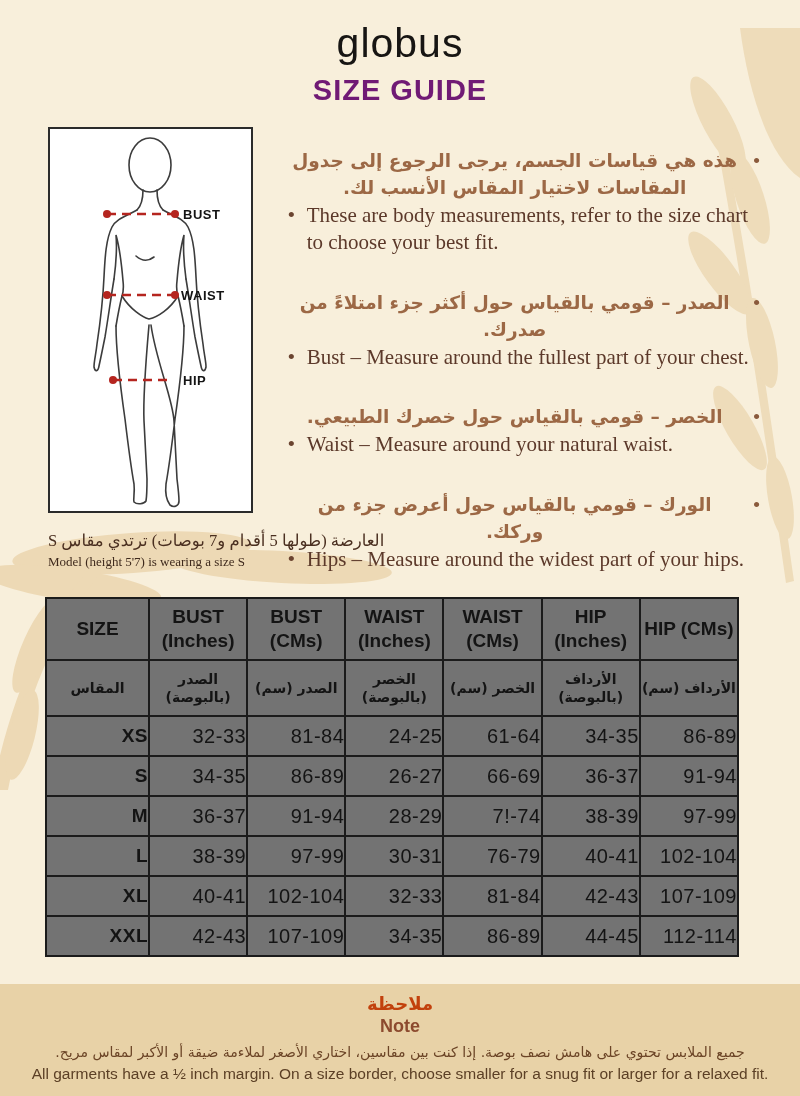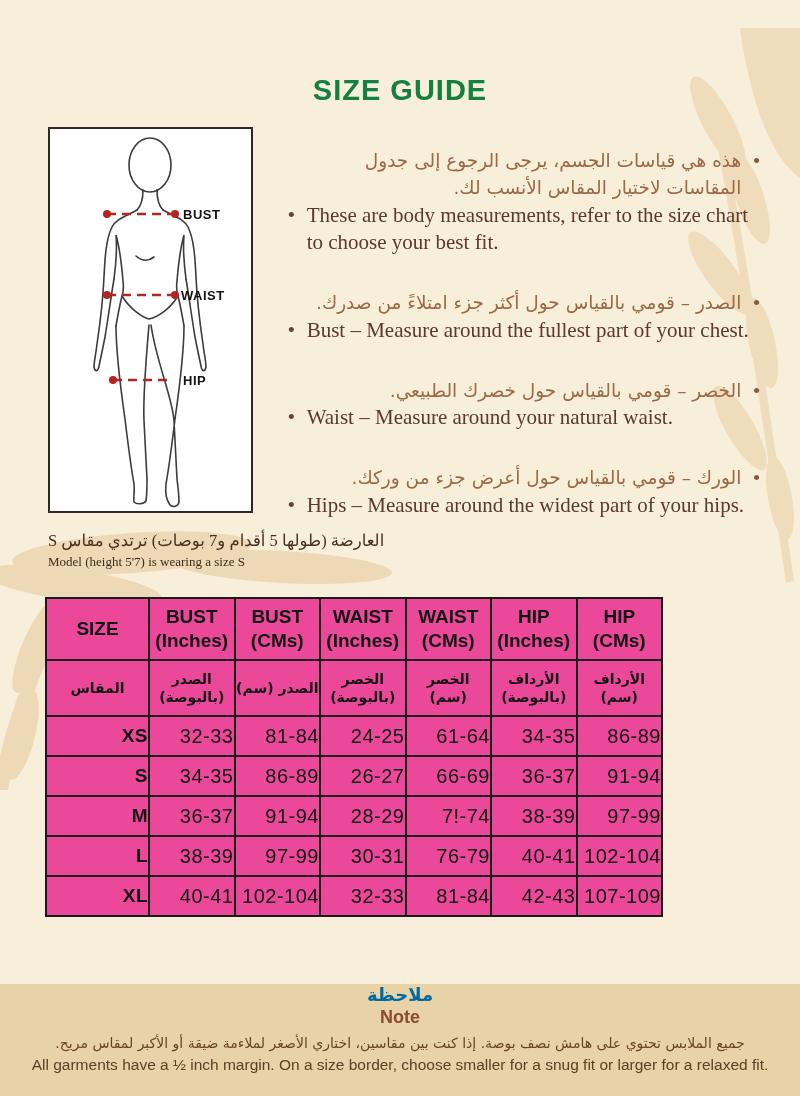--- a/index.html
+++ b/index.html
@@ -4,57 +4,57 @@
 <style>
   html,body{margin:0;padding:0;}
   body{width:800px;height:1096px;background:#f8efdb;font-family:"Liberation Sans",sans-serif;overflow:hidden;}
   .page{position:relative;width:800px;height:1096px;}
   .deco{position:absolute;z-index:0;pointer-events:none;}
   .content{position:absolute;inset:0;z-index:1;}
 
   .logo{position:absolute;top:20px;left:0;width:100%;text-align:center;
         font-size:41px;font-weight:500;letter-spacing:1px;color:#171513;}
   .title{position:absolute;top:74px;left:0;width:100%;text-align:center;
-        font-size:29px;font-weight:bold;letter-spacing:1px;color:#15803d;}
+        font-size:29px;font-weight:bold;letter-spacing:1px;color:#701a75;}
 
   .diagram-box{position:absolute;left:48px;top:127px;width:205px;height:386px;
         background:#ffffff;border:2px solid #2b2b2b;box-sizing:border-box;}
   .diagram-box svg{display:block;margin:0 auto;}
 
   .bullets{position:absolute;left:288px;top:148px;width:472px;}
   .group{margin-bottom:33px;}
   .item{display:flex;gap:12px;}
   .item .dot{flex:0 0 auto;font-size:19px;line-height:1.4;color:#6b4430;}
   .item-ar{direction:rtl;}
-  .item-ar .txt{flex:1;text-align:right;font-family:"DejaVu Sans",sans-serif;
-        font-size:18.5px;line-height:1.45;color:#9c6845;}
+  .item-ar .txt{flex:1;text-align:center;font-family:"DejaVu Sans",sans-serif;
+        font-size:18.5px;line-height:1.45;color:#9c6845;font-weight:bold;}
   .item-ar .dot{color:#8a5a3c;}
   .item-en .txt{flex:1;text-align:left;font-family:"Liberation Serif",serif;
         font-size:21px;line-height:1.32;color:#5c392a;}
 
   .model{position:absolute;left:48px;top:531px;width:420px;}
   .model-ar{direction:rtl;text-align:left;font-family:Liberation Serif, serif;
         font-size:16.5px;color:#4a2f20;margin-bottom:3px;}
   .model-en{font-family:Liberation Serif, serif;font-size:13px;color:#3f2a1d;}
 
-  table.size{position:absolute;left:45px;top:597px;width:618px;border-collapse:collapse;
-        background:#ec4899;table-layout:fixed;}
+  table.size{position:absolute;left:45px;top:597px;width:694px;border-collapse:collapse;
+        background:#737373;table-layout:fixed;}
   table.size td{border:2px solid #1b1b1b;text-align:center;vertical-align:middle;
         padding:0;color:#141414;}
   tr.hdr-en td{height:60px;font-size:19px;font-weight:bold;line-height:1.25;}
   tr.hdr-ar td{height:54px;font-family:"DejaVu Sans",sans-serif;direction:rtl;
         font-size:14px;font-weight:bold;line-height:1.3;}
   tr.data td{height:38px;font-size:20px;font-weight:normal;letter-spacing:0.5px;text-align:right;}
   tr.data td.sz{font-size:19px;font-weight:bold;letter-spacing:0.5px;}
   col.c-size{width:103px;}
 
   .note{position:absolute;left:0;top:984px;width:800px;height:112px;background:#e8d2a7;
         text-align:center;}
   .note-title-ar{font-family:"DejaVu Sans",sans-serif;direction:rtl;font-weight:bold;
-        font-size:18px;color:#0369a1;}
+        font-size:18px;color:#c2410c;padding-top:9px;}
   .note-title-en{font-weight:bold;font-size:18px;color:#8c4a2e;margin-top:2px;}
   .note-body-ar{font-family:"DejaVu Sans",sans-serif;direction:rtl;font-size:14px;
         color:#6b4426;margin-top:7px;}
   .note-body-en{font-size:15.5px;color:#5c4026;margin-top:5px;}
 </style>
 </head>
 <body>
 
 <div class="page">
 
@@ -78,20 +78,21 @@
       <ellipse cx="90" cy="80" rx="90" ry="16" transform="rotate(8 90 80)"></ellipse>
       <path d="M10,285 C30,190 60,120 110,60 L120,66 C72,126 44,192 26,285 Z"></path>
       <ellipse cx="55" cy="140" rx="14" ry="52" transform="rotate(24 55 140)"></ellipse>
       <ellipse cx="90" cy="205" rx="13" ry="48" transform="rotate(30 90 205)"></ellipse>
       <ellipse cx="40" cy="230" rx="13" ry="46" transform="rotate(14 40 230)"></ellipse>
     </g>
   </svg>
 
   <div class="content">
 
+    <div class="logo">globus</div>
     <div class="title">SIZE GUIDE</div>
 
     <div class="diagram-box">
       <svg width="201" height="380" viewBox="0 0 201 380">
         <g fill="none" stroke="#3c3c3c" stroke-width="1.6" stroke-linecap="round">
           <ellipse cx="100" cy="36" rx="21" ry="27"></ellipse>
           <path d="M93,61 C93,70 92,76 87,81"></path>
           <path d="M107,61 C107,70 108,76 113,81"></path>
           <path d="M87,81 C76,87 66,90 62,98 C56,110 55,128 54,148 C53,170 50,195 47,215 C46,225 44,232 44,238 C45,243 48,243 49,237 C51,228 53,218 55,208 C58,190 61,168 64,150"></path>
           <path d="M113,81 C124,87 134,90 138,98 C144,110 145,128 146,148 C147,170 150,195 153,215 C154,225 156,232 156,238 C155,243 152,243 151,237 C149,228 147,218 145,208 C142,190 139,168 136,150"></path>
@@ -237,20 +238,29 @@
       </tr>
       <tr class="data">
         <td class="sz">XL</td>
         <td>40-41</td>
         <td>102-104</td>
         <td>32-33</td>
         <td>81-84</td>
         <td>42-43</td>
         <td>107-109</td>
       </tr>
+      <tr class="data">
+        <td class="sz">XXL</td>
+        <td>42-43</td>
+        <td>107-109</td>
+        <td>34-35</td>
+        <td>86-89</td>
+        <td>44-45</td>
+        <td>112-114</td>
+      </tr>
     </tbody>
       </table>
 
     <div class="note">
       <div class="note-title-ar">ملاحظة</div>
       <div class="note-title-en">Note</div>
       <div class="note-body-ar">جميع الملابس تحتوي على هامش نصف بوصة. إذا كنت بين مقاسين، اختاري الأصغر لملاءمة ضيقة أو الأكبر لمقاس مريح.</div>
       <div class="note-body-en">All garments have a ½ inch margin. On a size border, choose smaller for a snug fit or larger for a relaxed fit.</div>
     </div>
 

